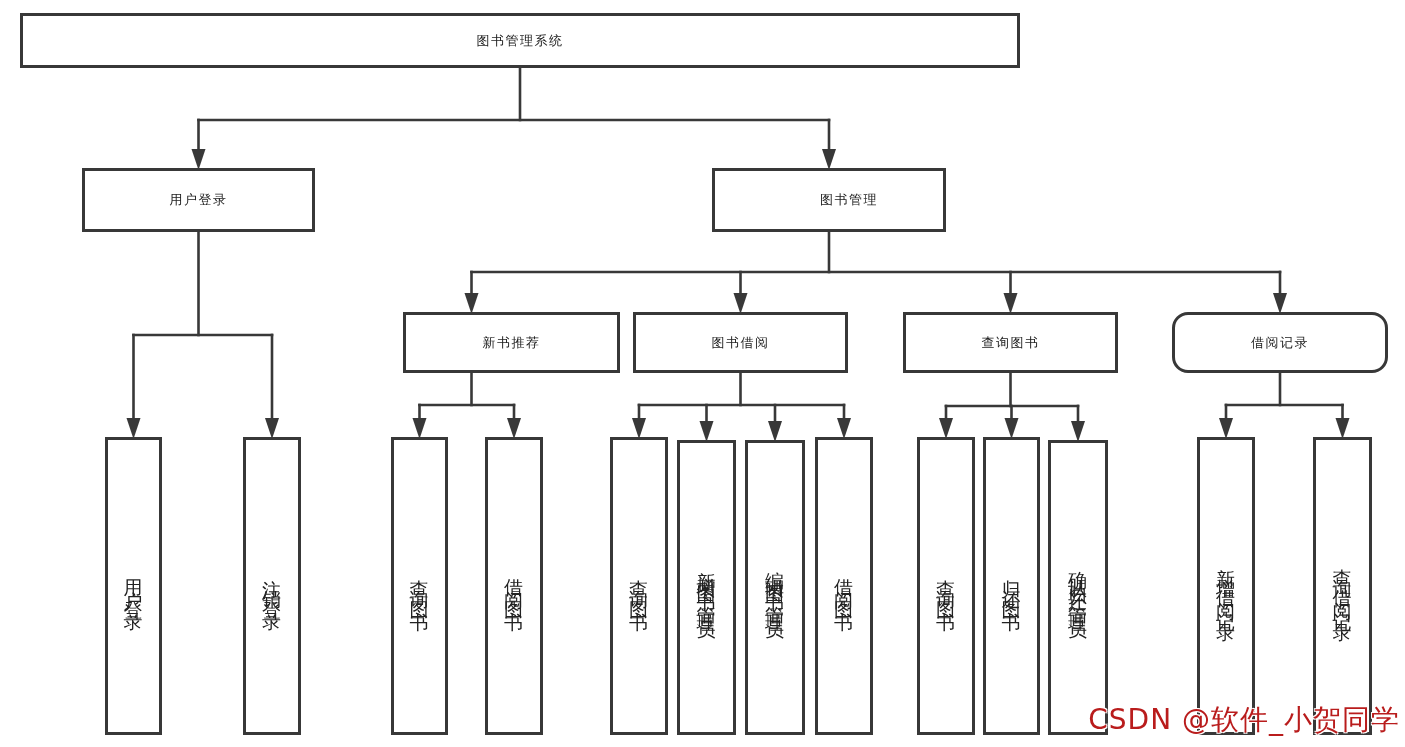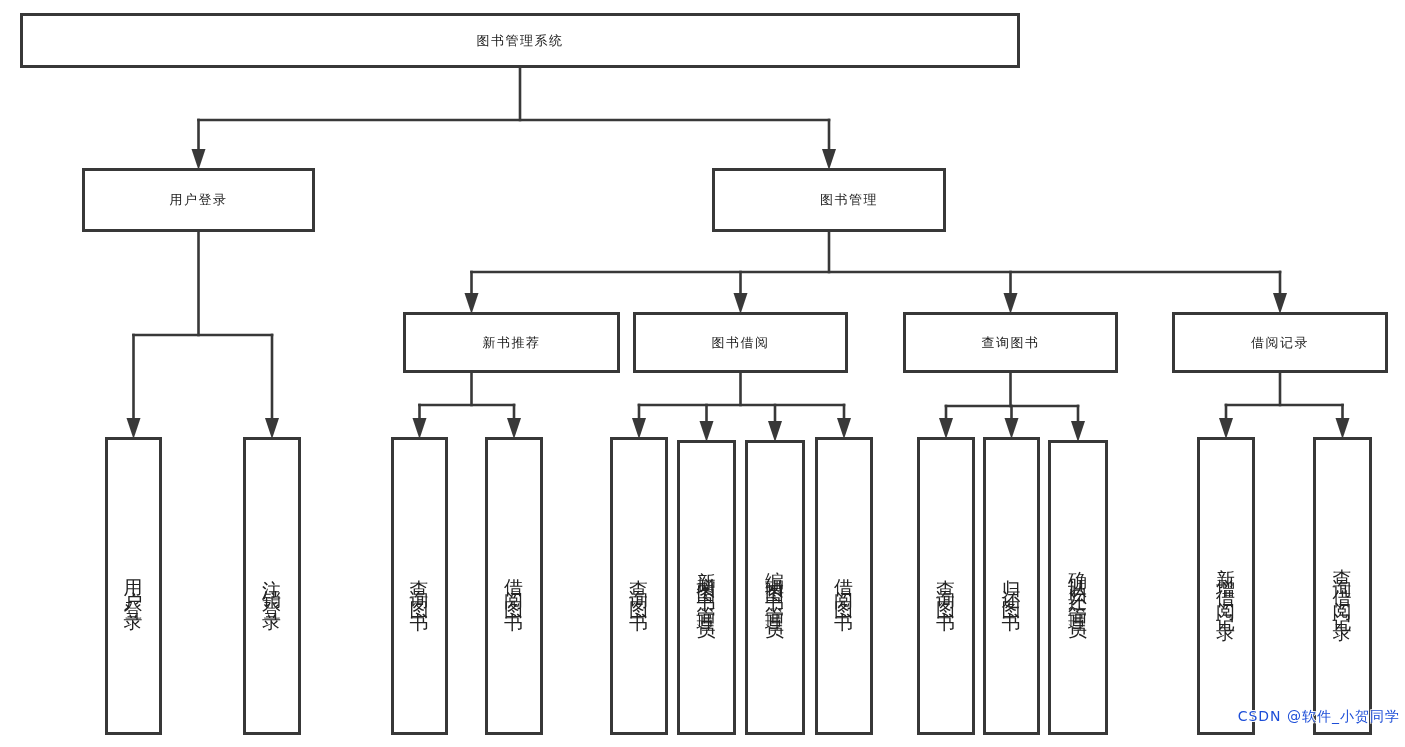--- a/index.html
+++ b/index.html
@@ -46,23 +46,23 @@
     letter-spacing: 11px;
     line-height: 1;
     white-space: nowrap;
   }
   .node.vertical.long .node-label {
     letter-spacing: 7px;
   }
   #watermark {
     position: absolute;
     right: 5px;
-    bottom: 21px;
-    font-size: 14px;
-    color: #1d4ed8;
+    bottom: 8px;
+    font-size: 28px;
+    color: #b91c1c;
     letter-spacing: 1px;
     white-space: nowrap;
     text-shadow:
       -1px -1px 0 #ffffff,
        1px -1px 0 #ffffff,
       -1px  1px 0 #ffffff,
        1px  1px 0 #ffffff;
     z-index: 5;
   }
 </style>
@@ -136,21 +136,21 @@
       </div>
       <div class="node horizontal" style="left: 363px; top: 312px; width: 217px; height: 61px; margin-left: 40px;">
         <span class="node-label">新书推荐</span>
       </div>
       <div class="node horizontal" style="left: 633px; top: 312px; width: 215px; height: 61px;">
         <span class="node-label">图书借阅</span>
       </div>
       <div class="node horizontal" style="left: 903px; top: 312px; width: 215px; height: 61px;">
         <span class="node-label">查询图书</span>
       </div>
-      <div class="node horizontal" style="left: 1172px; top: 312px; width: 216px; height: 61px;">
+      <div class="node horizontal" style="left: 1172px; top: 312px; width: 216px; height: 61px; border-radius: 16px;">
         <span class="node-label">借阅记录</span>
       </div>
       <div class="node vertical" style="left: 105px; top: 437px; width: 57px; height: 298px;">
         <span class="node-label">用户登录</span>
       </div>
       <div class="node vertical" style="left: 243px; top: 437px; width: 58px; height: 298px;">
         <span class="node-label">注销登录</span>
       </div>
       <div class="node vertical" style="left: 391px; top: 437px; width: 57px; height: 298px;">
         <span class="node-label">查询图书</span>

